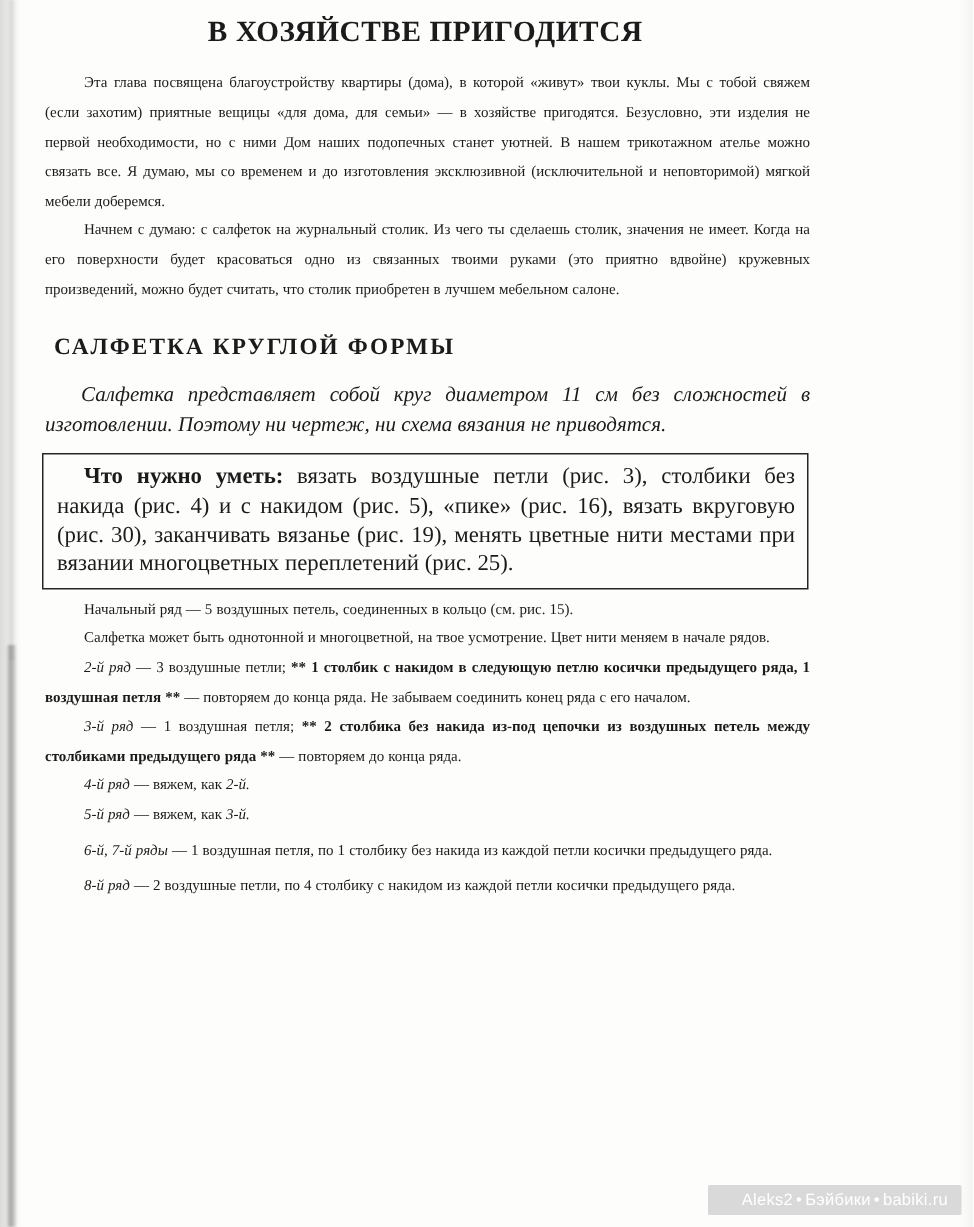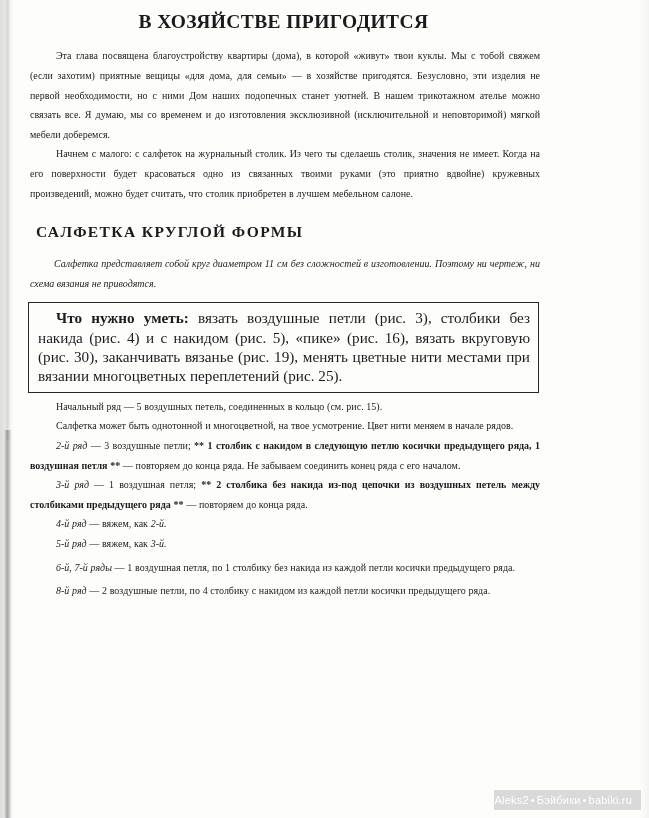--- a/index.html
+++ b/index.html
@@ -91,21 +91,21 @@
     margin: 0;
     font-size: 10px;
     line-height: 19.6px;
     text-align: justify;
     text-indent: 26px;
     word-spacing: 0.2px;
   }
 
   p.italic-note {
     margin: 0;
-    font-size: 10px;
+    font-size: 14px;
     line-height: 20px;
     font-style: italic;
     text-align: justify;
     text-indent: 24px;
     font-weight: 500;
   }
 
   
   .req-box {
     margin: 8px 28px 0 28px;
@@ -133,21 +133,21 @@
   
   .watermark {
     position: absolute;
     right: 8px;
     bottom: 8px;
     background: rgba(196,196,196,0.62);
     color: #ffffff;
     font-family: "Liberation Sans", "DejaVu Sans", sans-serif;
     font-size: 11px;
     letter-spacing: 0.2px;
-    padding: 4px 9px 4px 0;
+    padding: 4px 9px 4px 22px;
     border-radius: 1px;
     white-space: nowrap;
     user-select: none;
   }
   .watermark .dot { padding: 0 2px; }
 </style>
 </head>
 <body>
 
 <div class="page"></div>
@@ -155,21 +155,21 @@
 <div class="gutter"></div>
 
 <div class="content">
 
   <h1 class="chapter-title">В ХОЗЯЙСТВЕ ПРИГОДИТСЯ</h1>
 
   <div class="sp-m"></div>
 
   <div class="tblock">
     <p class="para">Эта глава посвящена благоустройству квартиры (дома), в которой «живут» твои куклы. Мы с тобой свяжем (если захотим) приятные вещицы «для дома, для семьи» — в хозяйстве пригодятся. Безусловно, эти изделия не первой необходимости, но с ними Дом наших подопечных станет уютней. В нашем трикотажном ателье можно связать все. Я думаю, мы со временем  и до изготовления эксклюзивной (исключительной и неповторимой) мягкой мебели доберемся.</p>
-    <p class="para">Начнем с малого: с салфеток на журнальный столик. Из чего ты сделаешь столик, значения не имеет. Когда на его поверхности будет красоваться одно из связанных твоими руками (это приятно вдвойне) кружевных произведений, можно будет считать, что столик приобретен в лучшем мебельном  салоне.</p>
+    <p class="para">Начнем с думаю: с салфеток на журнальный столик. Из чего ты сделаешь столик, значения не имеет. Когда на его поверхности будет красоваться одно из связанных твоими руками (это приятно вдвойне) кружевных произведений, можно будет считать, что столик приобретен в лучшем мебельном  салоне.</p>
   </div>
 
   <div class="sp-l"></div>
 
   <h2 class="section-title">САЛФЕТКА КРУГЛОЙ ФОРМЫ</h2>
 
   <div class="sp-m"></div>
 
   <div class="tblock">
     <p class="italic-note">Салфетка представляет собой круг диаметром  11 см без сложностей в изготовлении. Поэтому ни чертеж, ни схема вязания не приводятся.</p>

